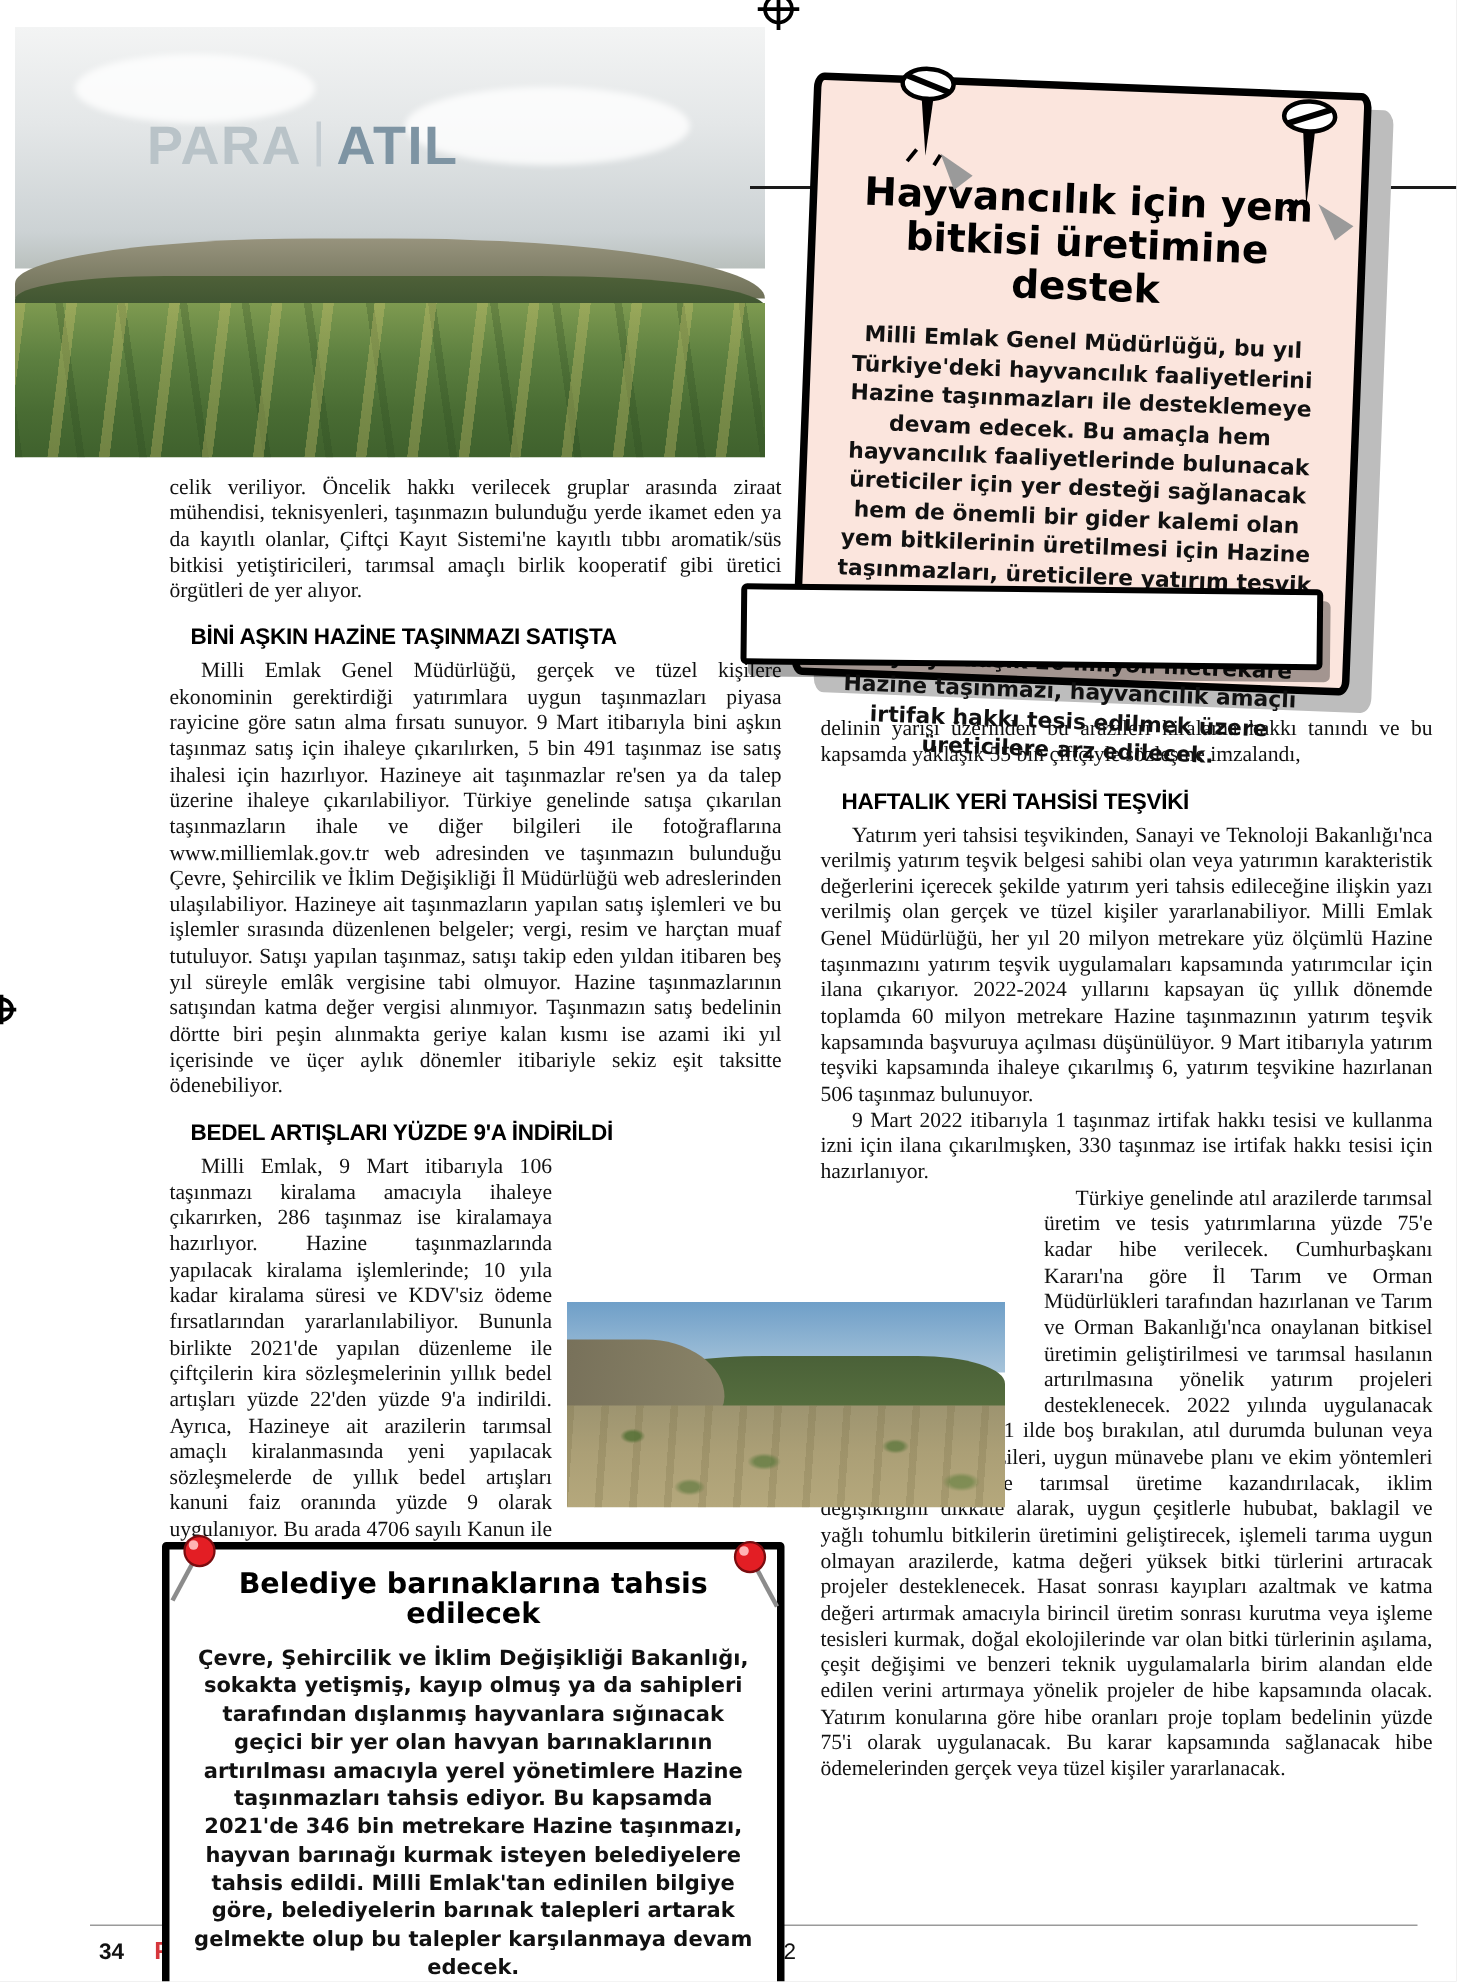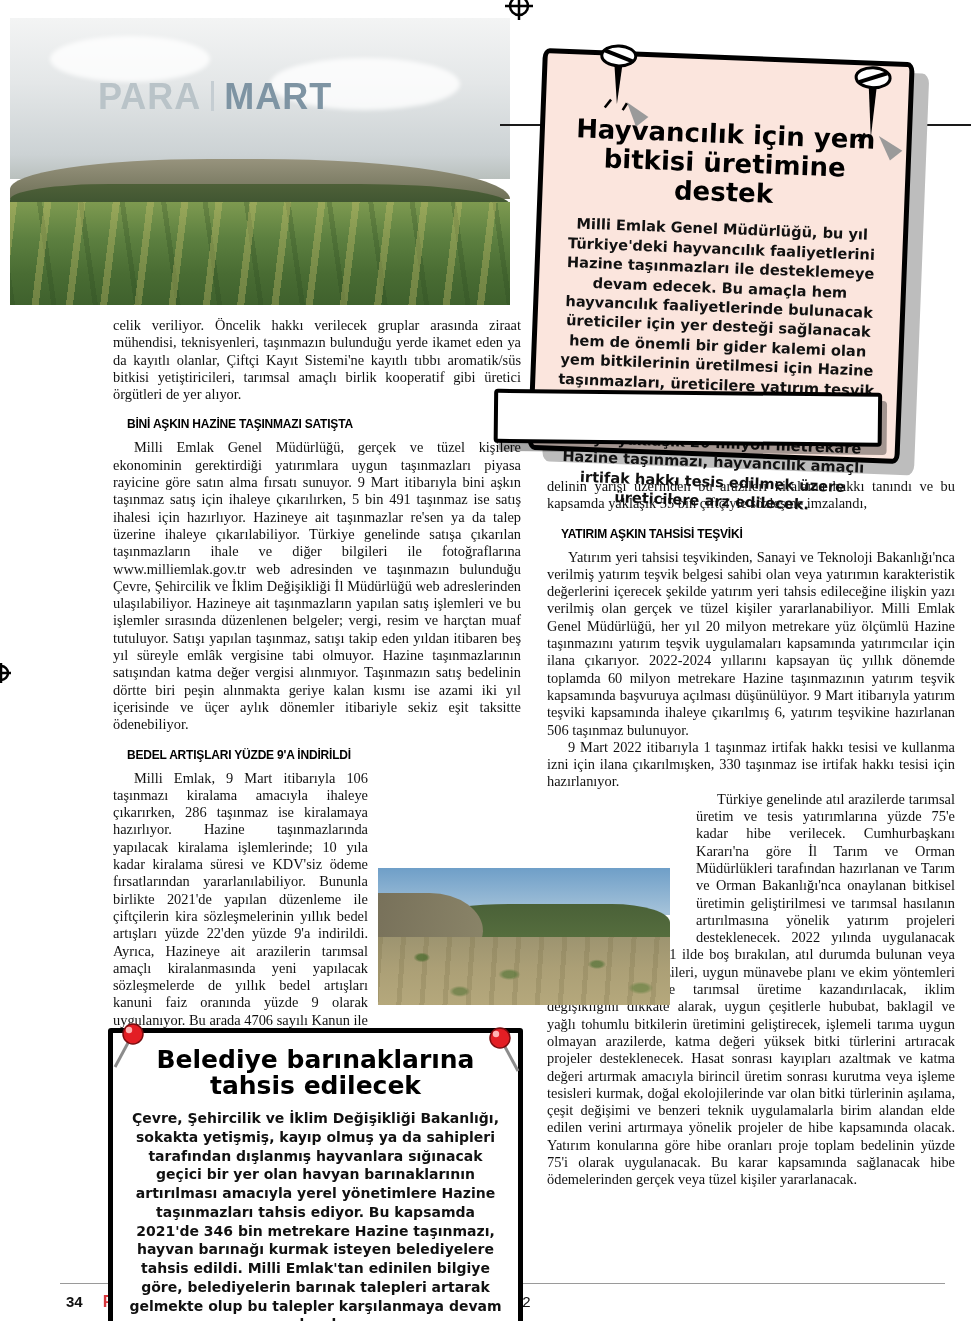--- a/index.html
+++ b/index.html
@@ -49,21 +49,21 @@
   .screw.s1{left:47px;top:-14px;}
   .screw.s2{left:300px;top:-2px;}
 
   
   .col{position:absolute;width:408px;font-size:14.4px;line-height:17.3px;text-align:justify;margin-left:10px;}
   .col.leftcol{left:103px;top:317px;}
   .col.rightcol{left:537px;top:478px;}
   .col p{margin:0;}
   .col p.ind{text-indent:21px;}
   .col h3{margin:11px 0 4px;padding-left:14px;font-family:"Liberation Sans",sans-serif;
-          font-size:12px;line-height:21px;color:#000;letter-spacing:-0.2px;}
+          font-size:15px;line-height:21px;color:#000;letter-spacing:-0.2px;}
   .spacer-r{float:right;width:144px;height:147px;margin:128px 0 4px 9px;}
   .spacer-l{float:left;width:140px;height:142px;margin:2px 9px 4px 0;}
 
   
   .photo-mid{position:absolute;left:378px;top:868px;width:292px;height:137px;z-index:2;overflow:hidden;}
   .photo-mid .sky{position:absolute;left:0;top:0;right:0;height:34%;
       background:linear-gradient(#6f9fc8,#a7c4da);}
   .photo-mid .forest{position:absolute;left:0;top:26%;right:0;height:30%;
       background:linear-gradient(#4a6138,#58703f);border-radius:45% 20% 0 0/ 100% 45% 0 0;}
   .photo-mid .slope{position:absolute;left:-18px;top:18%;width:42%;height:45%;
@@ -75,21 +75,21 @@
                  radial-gradient(16px 8px at 45% 55%, rgba(90,120,60,.7) 40%, rgba(0,0,0,0) 70%),
                  radial-gradient(13px 7px at 75% 40%, rgba(85,115,55,.7) 40%, rgba(0,0,0,0) 70%),
                  radial-gradient(18px 9px at 90% 75%, rgba(95,125,60,.6) 40%, rgba(0,0,0,0) 70%),
                  radial-gradient(15px 8px at 28% 80%, rgba(85,115,55,.6) 40%, rgba(0,0,0,0) 70%),
                  repeating-linear-gradient(94deg, rgba(120,110,70,.25) 0 5px, rgba(0,0,0,0) 5px 23px);}
 
   
   .callout{position:absolute;left:108px;top:1028px;width:405px;min-height:235px;z-index:2;
       background:#fff;border:5px solid #000;border-radius:3px;
       text-align:center;font-family:"DejaVu Sans",sans-serif;}
-  .callout-title{margin:14px 14px 10px;font-size:25px;line-height:1.04;font-weight:bold;color:#000;}
+  .callout-title{margin:14px 14px 10px;font-size:19px;line-height:1.04;font-weight:bold;color:#000;}
   .callout-body{margin:0 12px 12px;font-size:14px;line-height:1.34;font-weight:bold;color:#111;}
   .pin{position:absolute;z-index:4;}
   .pin.p-left{left:-4px;top:-12px;}
   .pin.p-right{right:-6px;top:-8px;}
 
   
   .footer-line{position:absolute;left:60px;top:1283px;width:885px;height:1px;background:#9a9a9a;}
   .footer{position:absolute;left:66px;top:1292px;width:860px;font-family:"Liberation Sans",sans-serif;
       font-size:15px;color:#111;}
   .footer .pageno{font-weight:bold;margin-right:16px;}
@@ -113,21 +113,21 @@
   </svg>
 
   <div class="hero">
     <div class="sky"></div>
     <div class="cloud" style="left:40px;top:18px;width:160px;height:46px;"></div>
     <div class="cloud" style="left:260px;top:40px;width:190px;height:52px;"></div>
     <div class="hills"></div>
     <div class="trees"></div>
     <div class="grass"></div>
     <div class="hero-overlay">
-      <span class="w1">PARA</span><span class="vbar"></span><span class="w2">MART</span>
+      <span class="w1">PARA</span><span class="vbar"></span><span class="w2">ATIL</span>
     </div>
   </div>
 
   <div class="rule-top"></div>
 
   <div class="note">
     <svg class="screw s1" width="60" height="92" viewBox="0 0 60 92">
       <polygon points="34,60 56,74 44,84" fill="#9a9a9a"></polygon>
       <ellipse cx="24" cy="14" rx="17" ry="10" fill="#fff" stroke="#000" stroke-width="3"></ellipse>
       <line x1="10" y1="9" x2="38" y2="19" stroke="#000" stroke-width="4"></line>
@@ -153,21 +153,21 @@
     <p>celik veriliyor. Öncelik hakkı verilecek gruplar arasında ziraat mühendisi, teknisyenleri, taşınmazın bulunduğu yerde ikamet eden ya da kayıtlı olanlar, Çiftçi Kayıt Sistemi'ne kayıtlı tıbbı aromatik/süs bitkisi yetiştiricileri, tarımsal amaçlı birlik kooperatif gibi üretici örgütleri de yer alıyor.</p>
     <h3>BİNİ AŞKIN HAZİNE TAŞINMAZI SATIŞTA</h3>
     <p class="ind">Milli Emlak Genel Müdürlüğü, gerçek ve tüzel kişilere ekonominin gerektirdiği yatırımlara uygun taşınmazları piyasa rayicine göre satın alma fırsatı sunuyor. 9 Mart itibarıyla bini aşkın taşınmaz satış için ihaleye çıkarılırken, 5 bin 491 taşınmaz ise satış ihalesi için hazırlıyor. Hazineye ait taşınmazlar re'sen ya da talep üzerine ihaleye çıkarılabiliyor. Türkiye genelinde satışa çıkarılan taşınmazların ihale ve diğer bilgileri ile fotoğraflarına www.milliemlak.gov.tr web adresinden ve taşınmazın bulunduğu Çevre, Şehircilik ve İklim Değişikliği İl Müdürlüğü web adreslerinden ulaşılabiliyor. Hazineye ait taşınmazların yapılan satış işlemleri ve bu işlemler sırasında düzenlenen belgeler; vergi, resim ve harçtan muaf tutuluyor. Satışı yapılan taşınmaz, satışı takip eden yıldan itibaren beş yıl süreyle emlâk vergisine tabi olmuyor. Hazine taşınmazlarının satışından katma değer vergisi alınmıyor. Taşınmazın satış bedelinin dörtte biri peşin alınmakta geriye kalan kısmı ise azami iki yıl içerisinde ve üçer aylık dönemler itibariyle sekiz eşit taksitte ödenebiliyor.</p>
     <h3>BEDEL ARTIŞLARI YÜZDE 9'A İNDİRİLDİ</h3>
     <div class="spacer-r"></div>
     <p class="ind">Milli Emlak, 9 Mart itibarıyla 106 taşınmazı kiralama amacıyla ihaleye çıkarırken, 286 taşınmaz ise kiralamaya hazırlıyor. Hazine taşınmazlarında yapılacak kiralama işlemlerinde; 10 yıla kadar kiralama süresi ve KDV'siz ödeme fırsatlarından yararlanılabiliyor. Bununla birlikte 2021'de yapılan düzenleme ile çiftçilerin kira sözleşmelerinin yıllık bedel artışları yüzde 22'den yüzde 9'a indirildi. Ayrıca, Hazineye ait arazilerin tarımsal amaçlı kiralanmasında yeni yapılacak sözleşmelerde de yıllık bedel artışları kanuni faiz oranında yüzde 9 olarak uygulanıyor. Bu arada 4706 sayılı Kanun ile Hazineye ait tarım arazilerini sözleşmesiz olarak kullanan çiftçilere yılı ecrimisil be-</p>
   </div>
 
   <div class="col rightcol">
     <p>delinin yarısı üzerinden bu arazileri kiralama hakkı tanındı ve bu kapsamda yaklaşık 55 bin çiftçiyle sözleşme imzalandı,</p>
-    <h3>YATIRIM AŞKIN TAHSİSİ TEŞVİKİ</h3>
+    <h3>HAFTALIK YERİ TAHSİSİ TEŞVİKİ</h3>
     <p class="ind">Yatırım yeri tahsisi teşvikinden, Sanayi ve Teknoloji Bakanlığı'nca verilmiş yatırım teşvik belgesi sahibi olan veya yatırımın karakteristik değerlerini içerecek şekilde yatırım yeri tahsis edileceğine ilişkin yazı verilmiş olan gerçek ve tüzel kişiler yararlanabiliyor. Milli Emlak Genel Müdürlüğü, her yıl 20 milyon metrekare yüz ölçümlü Hazine taşınmazını yatırım teşvik uygulamaları kapsamında yatırımcılar için ilana çıkarıyor. 2022-2024 yıllarını kapsayan üç yıllık dönemde toplamda 60 milyon metrekare Hazine taşınmazının yatırım teşvik kapsamında başvuruya açılması düşünülüyor. 9 Mart itibarıyla yatırım teşviki kapsamında ihaleye çıkarılmış 6, yatırım teşvikine hazırlanan 506 taşınmaz bulunuyor.</p>
     <p class="ind">9 Mart 2022 itibarıyla 1 taşınmaz irtifak hakkı tesisi ve kullanma izni için ilana çıkarılmışken, 330 taşınmaz ise irtifak hakkı tesisi için hazırlanıyor.</p>
     <div class="spacer-l"></div>
     <p class="ind">Türkiye genelinde atıl arazilerde tarımsal üretim ve tesis yatırımlarına yüzde 75'e kadar hibe verilecek. Cumhurbaşkanı Kararı'na göre İl Tarım ve Orman Müdürlükleri tarafından hazırlanan ve Tarım ve Orman Bakanlığı'nca onaylanan bitkisel üretimin geliştirilmesi ve tarımsal hasılanın artırılmasına yönelik yatırım projeleri desteklenecek. 2022 yılında uygulanacak karar çerçevesinde 81 ilde boş bırakılan, atıl durumda bulunan veya nadasa bırakılan arazileri, uygun münavebe planı ve ekim yöntemleri kullanmak suretiyle tarımsal üretime kazandırılacak, iklim değişikliğini dikkate alarak, uygun çeşitlerle hububat, baklagil ve yağlı tohumlu bitkilerin üretimini geliştirecek, işlemeli tarıma uygun olmayan arazilerde, katma değeri yüksek bitki türlerini artıracak projeler desteklenecek. Hasat sonrası kayıpları azaltmak ve katma değeri artırmak amacıyla birincil üretim sonrası kurutma veya işleme tesisleri kurmak, doğal ekolojilerinde var olan bitki türlerinin aşılama, çeşit değişimi ve benzeri teknik uygulamalarla birim alandan elde edilen verini artırmaya yönelik projeler de hibe kapsamında olacak. Yatırım konularına göre hibe oranları proje toplam bedelinin yüzde 75'i olarak uygulanacak. Bu karar kapsamında sağlanacak hibe ödemelerinden gerçek veya tüzel kişiler yararlanacak.</p>
   </div>
 
   <div class="photo-mid">
     <div class="sky"></div>
     <div class="forest"></div>
     <div class="slope"></div>

